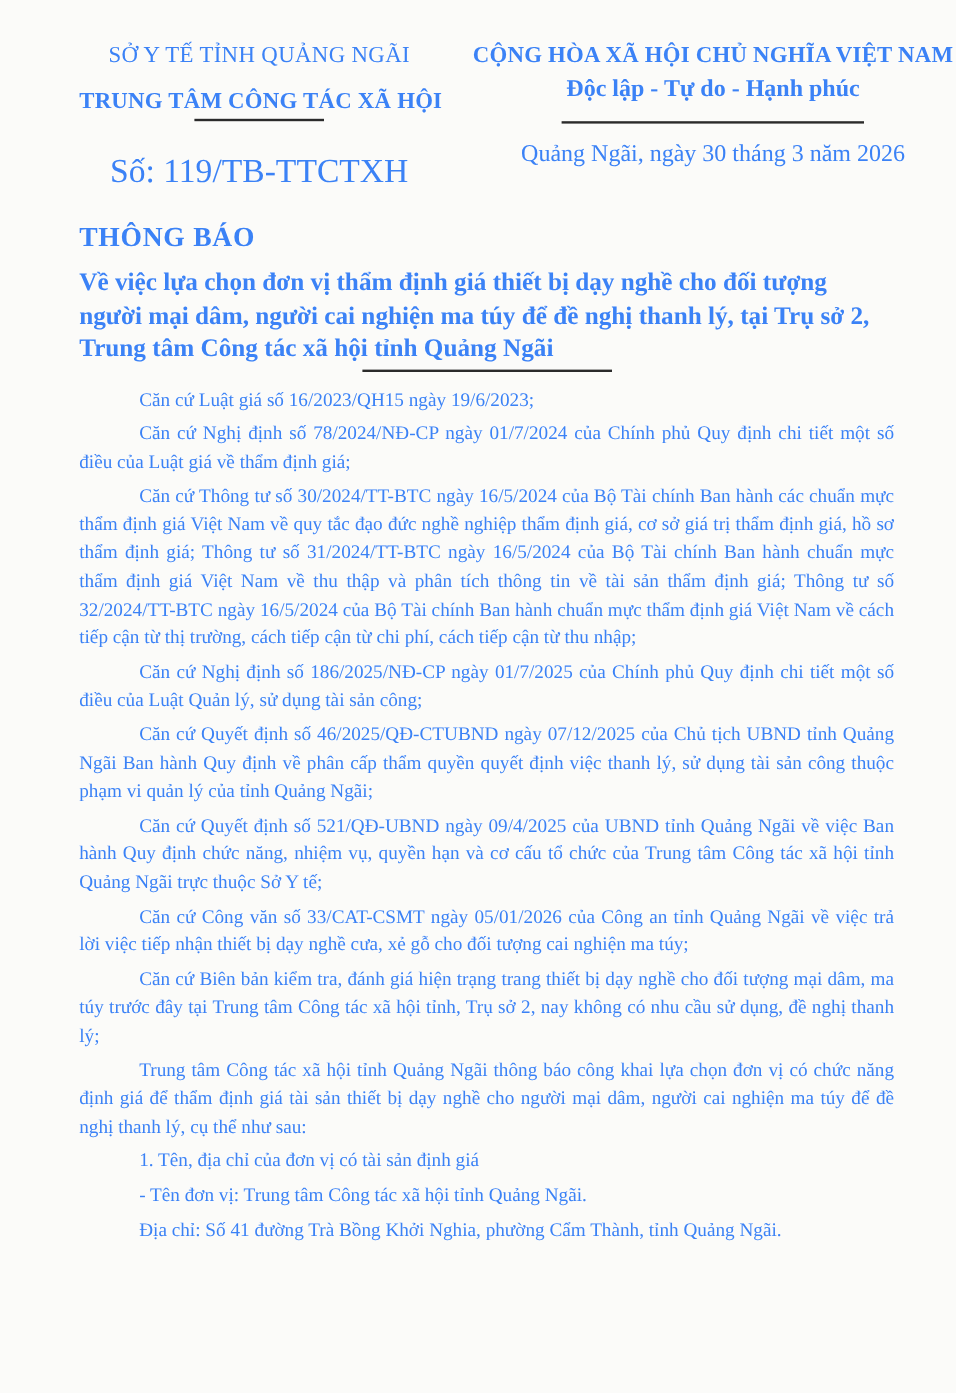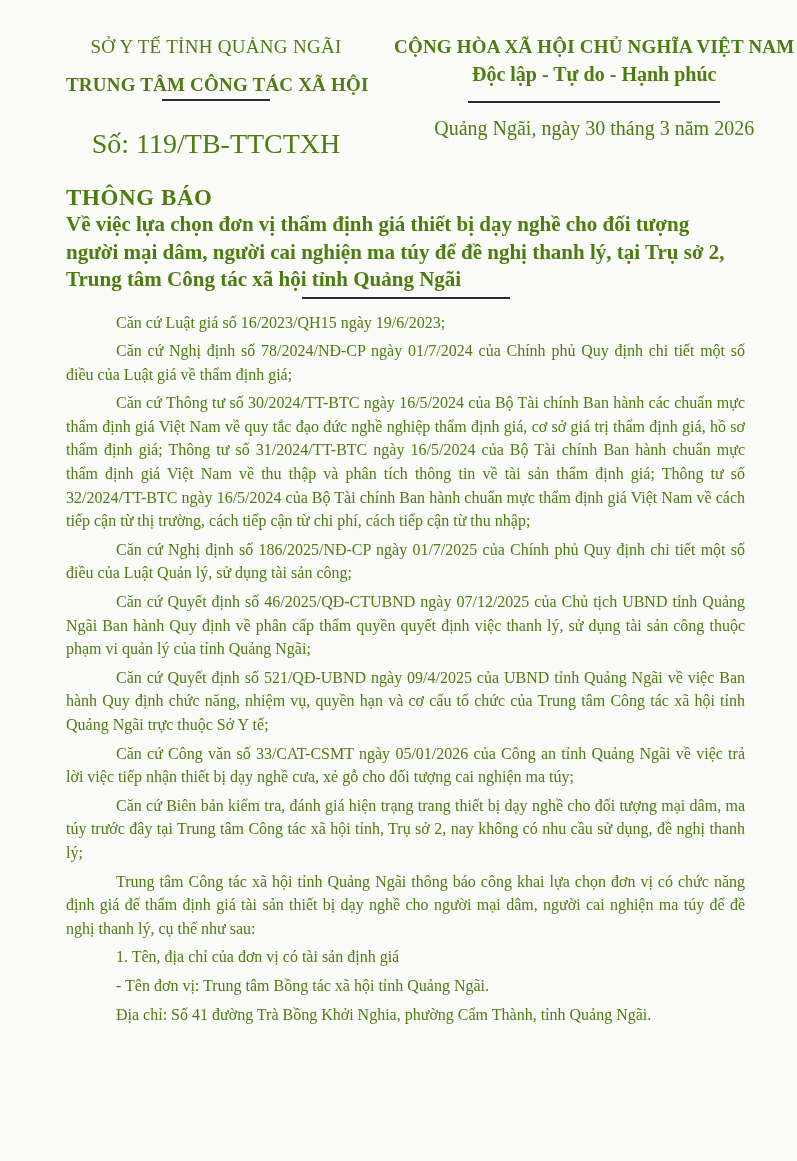--- a/index.html
+++ b/index.html
@@ -6,21 +6,21 @@
     margin: 0;
     padding: 0;
     background: #ffffff;
   }
   .page {
     position: relative;
     width: 797px;
     height: 1161px;
     box-sizing: border-box;
     background: #fbfbf9;
-    color: #4d7c0f;
+    color: #3b82f6;
     font-family: "Liberation Serif", "DejaVu Serif", serif;
     padding: 36px 52px 0 66px;
     overflow: hidden;
   }
 
   
   .header {
     display: flex;
     align-items: flex-start;
   }
@@ -82,21 +82,21 @@
   }
   .doc-type {
     font-size: 23px;
     font-weight: bold;
     letter-spacing: 0.6px;
   }
   .subject {
     font-size: 21px;
     font-weight: bold;
     line-height: 27.5px;
-    margin-top: 0;
+    margin-top: 11px;
   }
   .rule-title {
     width: 208px;
     margin: 3px auto 0;
   }
 
   
   .body-text {
     margin-top: 12px;
   }
@@ -146,17 +146,17 @@
     <p class="para">Căn cứ Luật giá số 16/2023/QH15 ngày 19/6/2023;</p>
     <p class="para">Căn cứ Nghị định số 78/2024/NĐ-CP ngày 01/7/2024 của Chính phủ Quy định chi tiết một số điều của Luật giá về thẩm định giá;</p>
     <p class="para">Căn cứ Thông tư số 30/2024/TT-BTC ngày 16/5/2024 của Bộ Tài chính Ban hành các chuẩn mực thẩm định giá Việt Nam về quy tắc đạo đức nghề nghiệp thẩm định giá, cơ sở giá trị thẩm định giá, hồ sơ thẩm định giá; Thông tư số 31/2024/TT-BTC ngày 16/5/2024 của Bộ Tài chính Ban hành chuẩn mực thẩm định giá Việt Nam về thu thập và phân tích thông tin về tài sản thẩm định giá; Thông tư số 32/2024/TT-BTC ngày 16/5/2024 của Bộ Tài chính Ban hành chuẩn mực thẩm định giá Việt Nam về cách tiếp cận từ thị trường, cách tiếp cận từ chi phí, cách tiếp cận từ thu nhập;</p>
     <p class="para">Căn cứ Nghị định số 186/2025/NĐ-CP ngày 01/7/2025 của Chính phủ Quy định chi tiết một số điều của Luật Quản lý, sử dụng tài sản công;</p>
     <p class="para">Căn cứ Quyết định số 46/2025/QĐ-CTUBND ngày 07/12/2025 của Chủ tịch UBND tỉnh Quảng Ngãi Ban hành Quy định về phân cấp thẩm quyền quyết định việc thanh lý, sử dụng tài sản công thuộc phạm vi quản lý của tỉnh Quảng Ngãi;</p>
     <p class="para">Căn cứ Quyết định số 521/QĐ-UBND ngày 09/4/2025 của UBND tỉnh Quảng Ngãi về việc Ban hành Quy định chức năng, nhiệm vụ, quyền hạn và cơ cấu tổ chức của Trung tâm Công tác xã hội tỉnh Quảng Ngãi trực thuộc Sở Y tế;</p>
     <p class="para">Căn cứ Công văn số 33/CAT-CSMT ngày 05/01/2026 của Công an tỉnh Quảng Ngãi về việc trả lời việc tiếp nhận thiết bị dạy nghề cưa, xẻ gỗ cho đối tượng cai nghiện ma túy;</p>
     <p class="para">Căn cứ Biên bản kiểm tra, đánh giá hiện trạng trang thiết bị dạy nghề cho đối tượng mại dâm, ma túy trước đây tại Trung tâm Công tác xã hội tỉnh, Trụ sở 2, nay không có nhu cầu sử dụng, đề nghị thanh lý;</p>
     <p class="para">Trung tâm Công tác xã hội tỉnh Quảng Ngãi thông báo công khai lựa chọn đơn vị có chức năng định giá để thẩm định giá tài sản thiết bị dạy nghề cho người mại dâm, người cai nghiện ma túy để đề nghị thanh lý, cụ thể như sau:</p>
     <p class="para">1. Tên, địa chỉ của đơn vị có tài sản định giá</p>
-    <p class="para">- Tên đơn vị: Trung tâm Bồng tác xã hội tỉnh Quảng Ngãi.</p>
+    <p class="para">- Tên đơn vị: Trung tâm Công tác xã hội tỉnh Quảng Ngãi.</p>
     <p class="para">Địa chỉ: Số 41 đường Trà Bồng Khởi Nghia, phường Cẩm Thành, tỉnh Quảng Ngãi.</p>
   </div>
 
 </div>
 
 </body></html>

